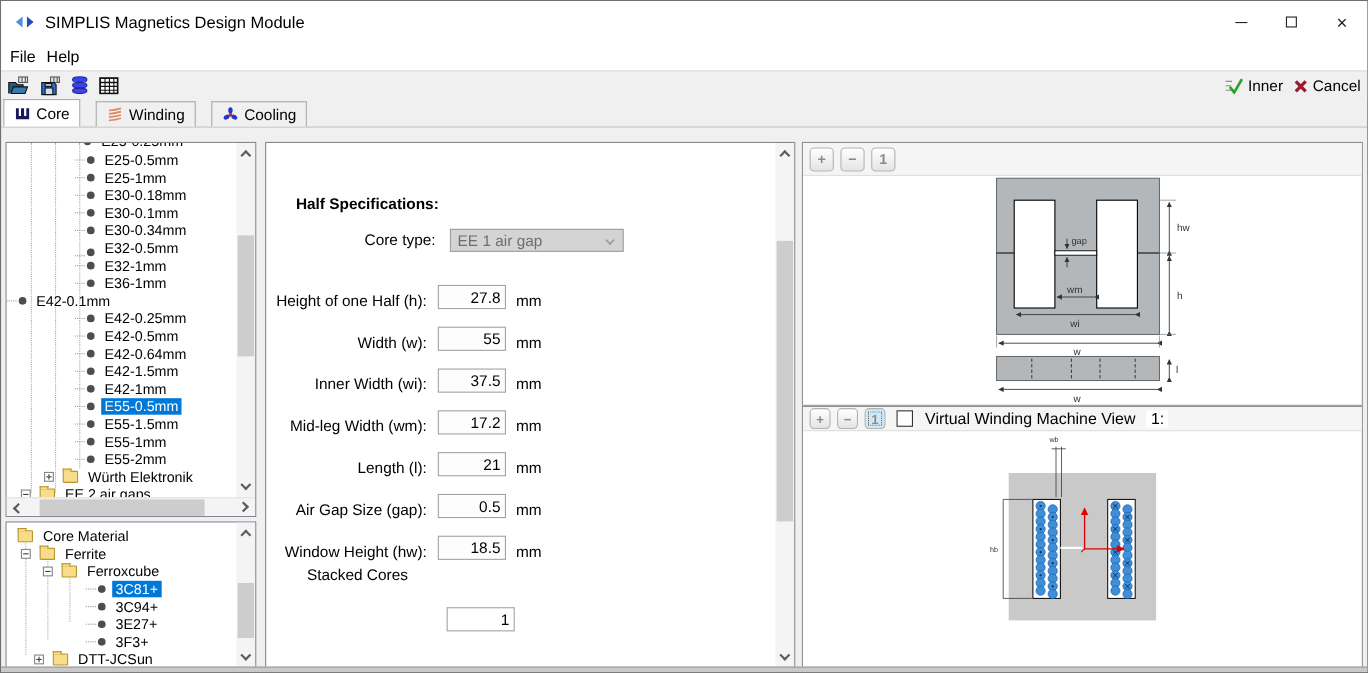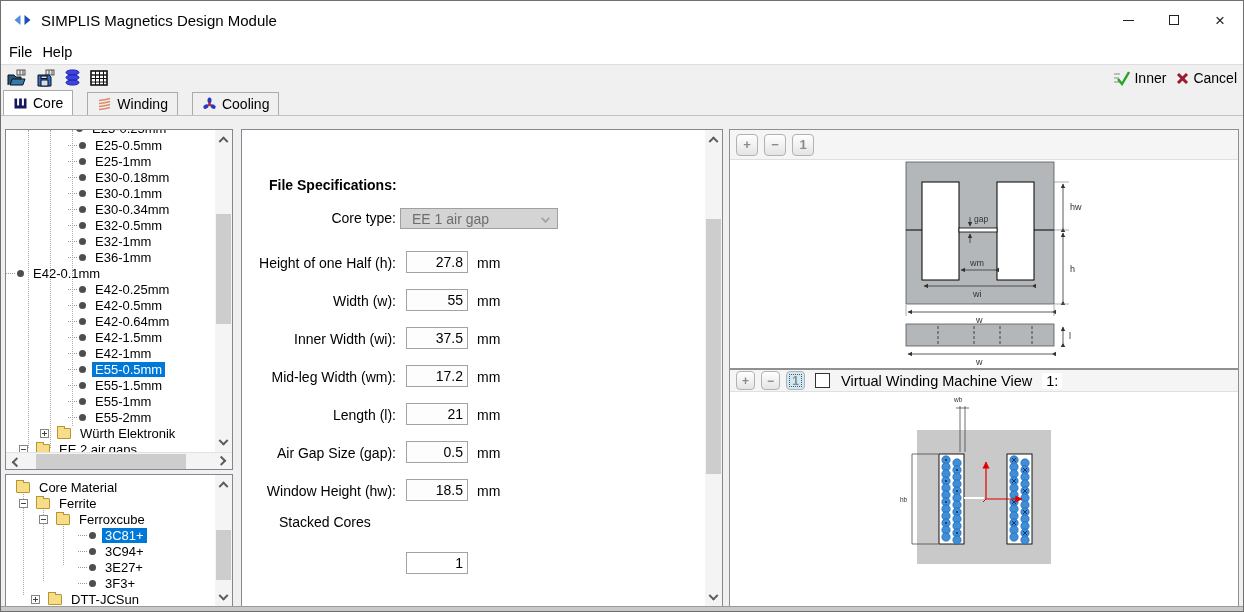--- a/index.html
+++ b/index.html
@@ -58,24 +58,24 @@
   .ebox::before { content:""; position:absolute; left:1px; top:3px; width:5px; height:1px; background:#444; }
   .ebox.plus::after { content:""; position:absolute; left:3px; top:1px; width:1px; height:5px; background:#444; }
   .guide { position:absolute; width:1px; border-left:1px dotted #aaa; }
   .tlist-abs { position:absolute; left:0; }
 
   
   .spec-title { position:absolute; top:47px; left:27px; font-size:14px; font-weight:bold; color:#000; }
   .flabel { width:146px; text-align:right; font-size:14px; color:#000; padding-top:2px; flex:none; }
   .finput { width:62px; height:22px; border:1px solid #a3a3a3; background:#fdfdfd; font-family:"Liberation Sans",sans-serif; font-size:14px; text-align:right; padding:0 4px; margin-left:10px; flex:none; }
   .funit { font-size:14px; margin-left:9px; padding-top:2px; color:#000; }
-  .frow { height:38px; display:flex; align-items:center; padding-left:8px; }
+  .frow { height:38px; display:flex; align-items:flex-end; padding-left:0; }
   .fres { position:absolute; top:113px; left:0; right:18px; }
   .coretype { position:absolute; top:78px; left:8px; display:flex; align-items:flex-start; }
-  .dropdown { position:relative; width:158px; height:21px; margin-left:4px; background:#d4d4d4; border:1px solid #a0a0a0; color:#6e6e6e; font-size:14px; display:flex; align-items:center; padding-left:11px; }
+  .dropdown { position:relative; width:158px; height:21px; margin-left:13px; background:#d4d4d4; border:1px solid #a0a0a0; color:#6e6e6e; font-size:14px; display:flex; align-items:center; padding-left:6px; }
   .dd-chev { position:absolute; right:8px; top:6px; width:7px; height:7px; border-right:2px solid #9aa6ae; border-bottom:2px solid #9aa6ae; transform:rotate(45deg) scale(.9); }
   .stacked-label { position:absolute; top:384px; left:37px; font-size:14px; color:#000; }
   .stacked { position:absolute; top:422px; left:164px; margin-left:0; background:#fff; }
 
   
   .vhead { position:absolute; top:0; left:0; right:0; background:#f5f5f5; border-bottom:1px solid #e0e0e0; display:flex; align-items:center; padding-left:6px; gap:6px; }
   .vbtn { width:22px; height:22px; border:1px solid #b2b2b2; border-radius:4px; background:linear-gradient(#ffffff,#e4e4e4); color:#8a8a8a; font-size:13px; font-weight:bold; display:flex; align-items:center; justify-content:center; flex:none; }
   .vbtn.small { width:19px; height:19px; font-size:12px; }
   .vbtn.pressed { background:#cfe8f6; outline:1px dotted #555; outline-offset:-4px; }
   .checkbox { width:15px; height:15px; background:#fff; border:1.5px solid #333; margin-left:4px; flex:none; }
@@ -234,21 +234,21 @@
         <div class="trow" style="padding-left:62px;">
           <span class="hdots"></span>
           <span class="bullet"></span>
           <span class="tlabel">E30-0.1mm</span>
         </div>
         <div class="trow" style="padding-left:62px;">
           <span class="hdots"></span>
           <span class="bullet"></span>
           <span class="tlabel">E30-0.34mm</span>
         </div>
-        <div class="trow" style="padding-left:62px;">
+        <div class="trow" style="padding-left:62px;align-items:flex-end;">
           <span class="hdots"></span>
           <span class="bullet"></span>
           <span class="tlabel">E32-0.5mm</span>
         </div>
         <div class="trow" style="padding-left:62px;">
           <span class="hdots"></span>
           <span class="bullet"></span>
           <span class="tlabel">E32-1mm</span>
         </div>
         <div class="trow" style="padding-left:62px;">
@@ -394,21 +394,21 @@
           <span class="chev up"></span>
         </div>
       <div class="vthumb" style="top:55px;height:50px;"></div>
       <div class="sarrow" style="bottom:0;">
           <span class="chev down"></span>
         </div>
     </div>
   </div>
 
   <div class="panel" style="left:240px;top:128px;width:482px;height:479px;">
-    <div class="spec-title">File Specifications:</div>
+    <div class="spec-title">Half Specifications:</div>
 
     <div class="coretype">
       <span class="flabel">Core type:</span>
       <div class="dropdown">
         <span>EE 1 air gap</span>
         <span class="dd-chev"></span>
       </div>
     </div>
 
     <div class="fres">

